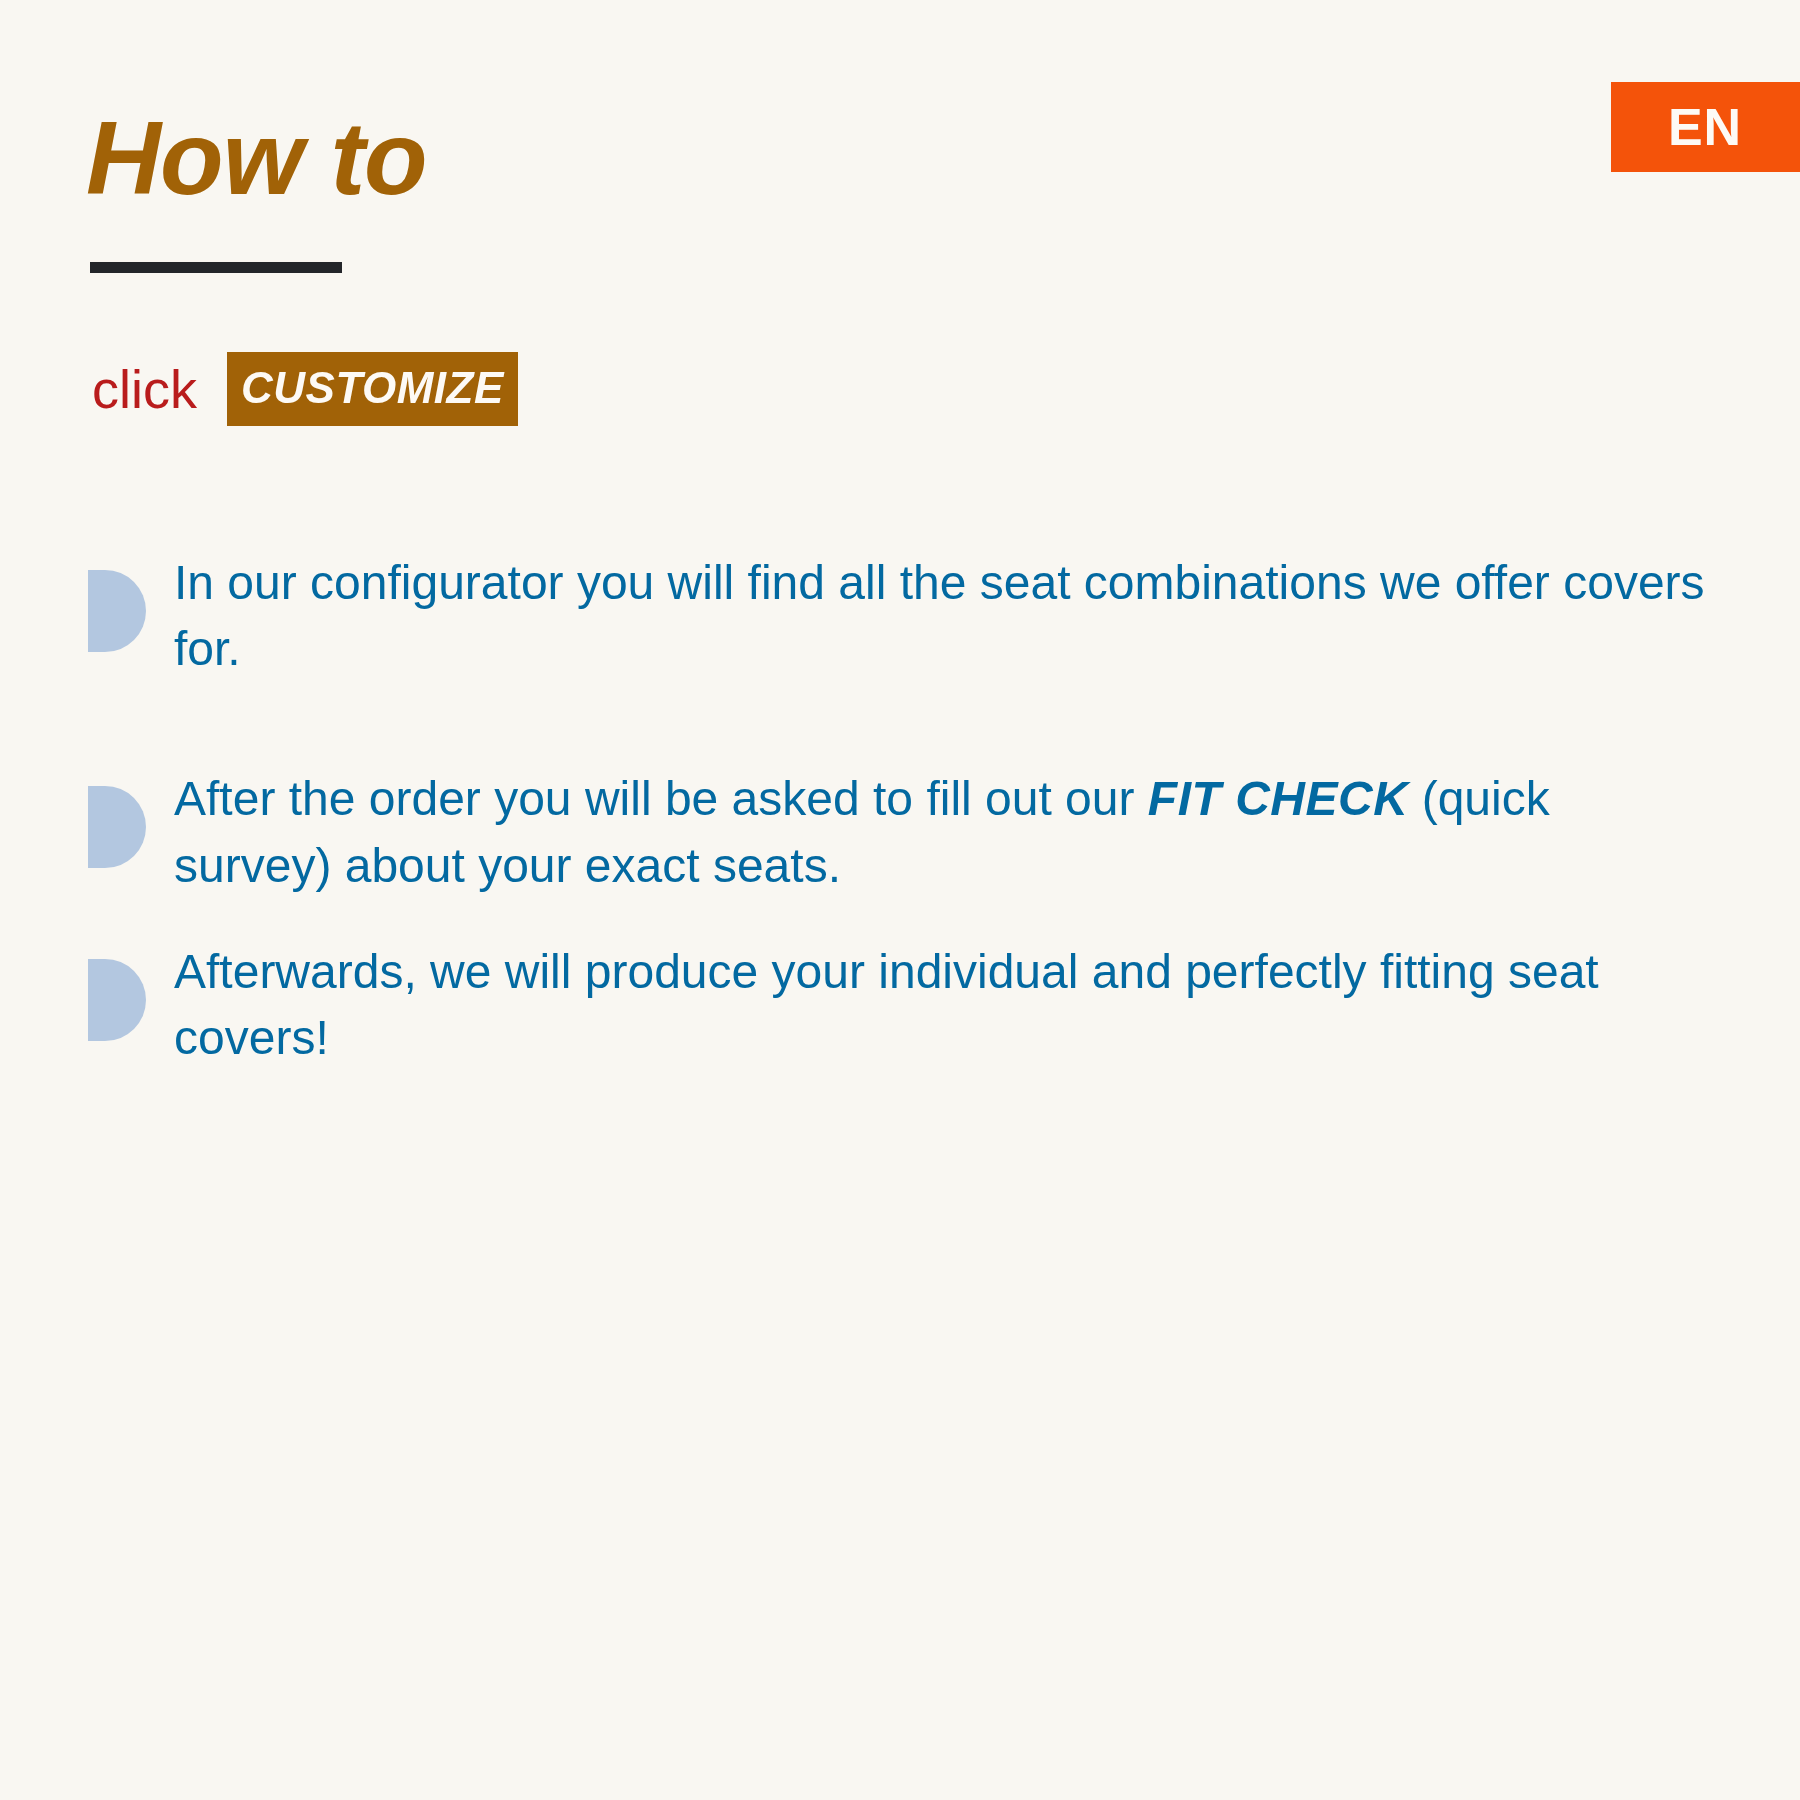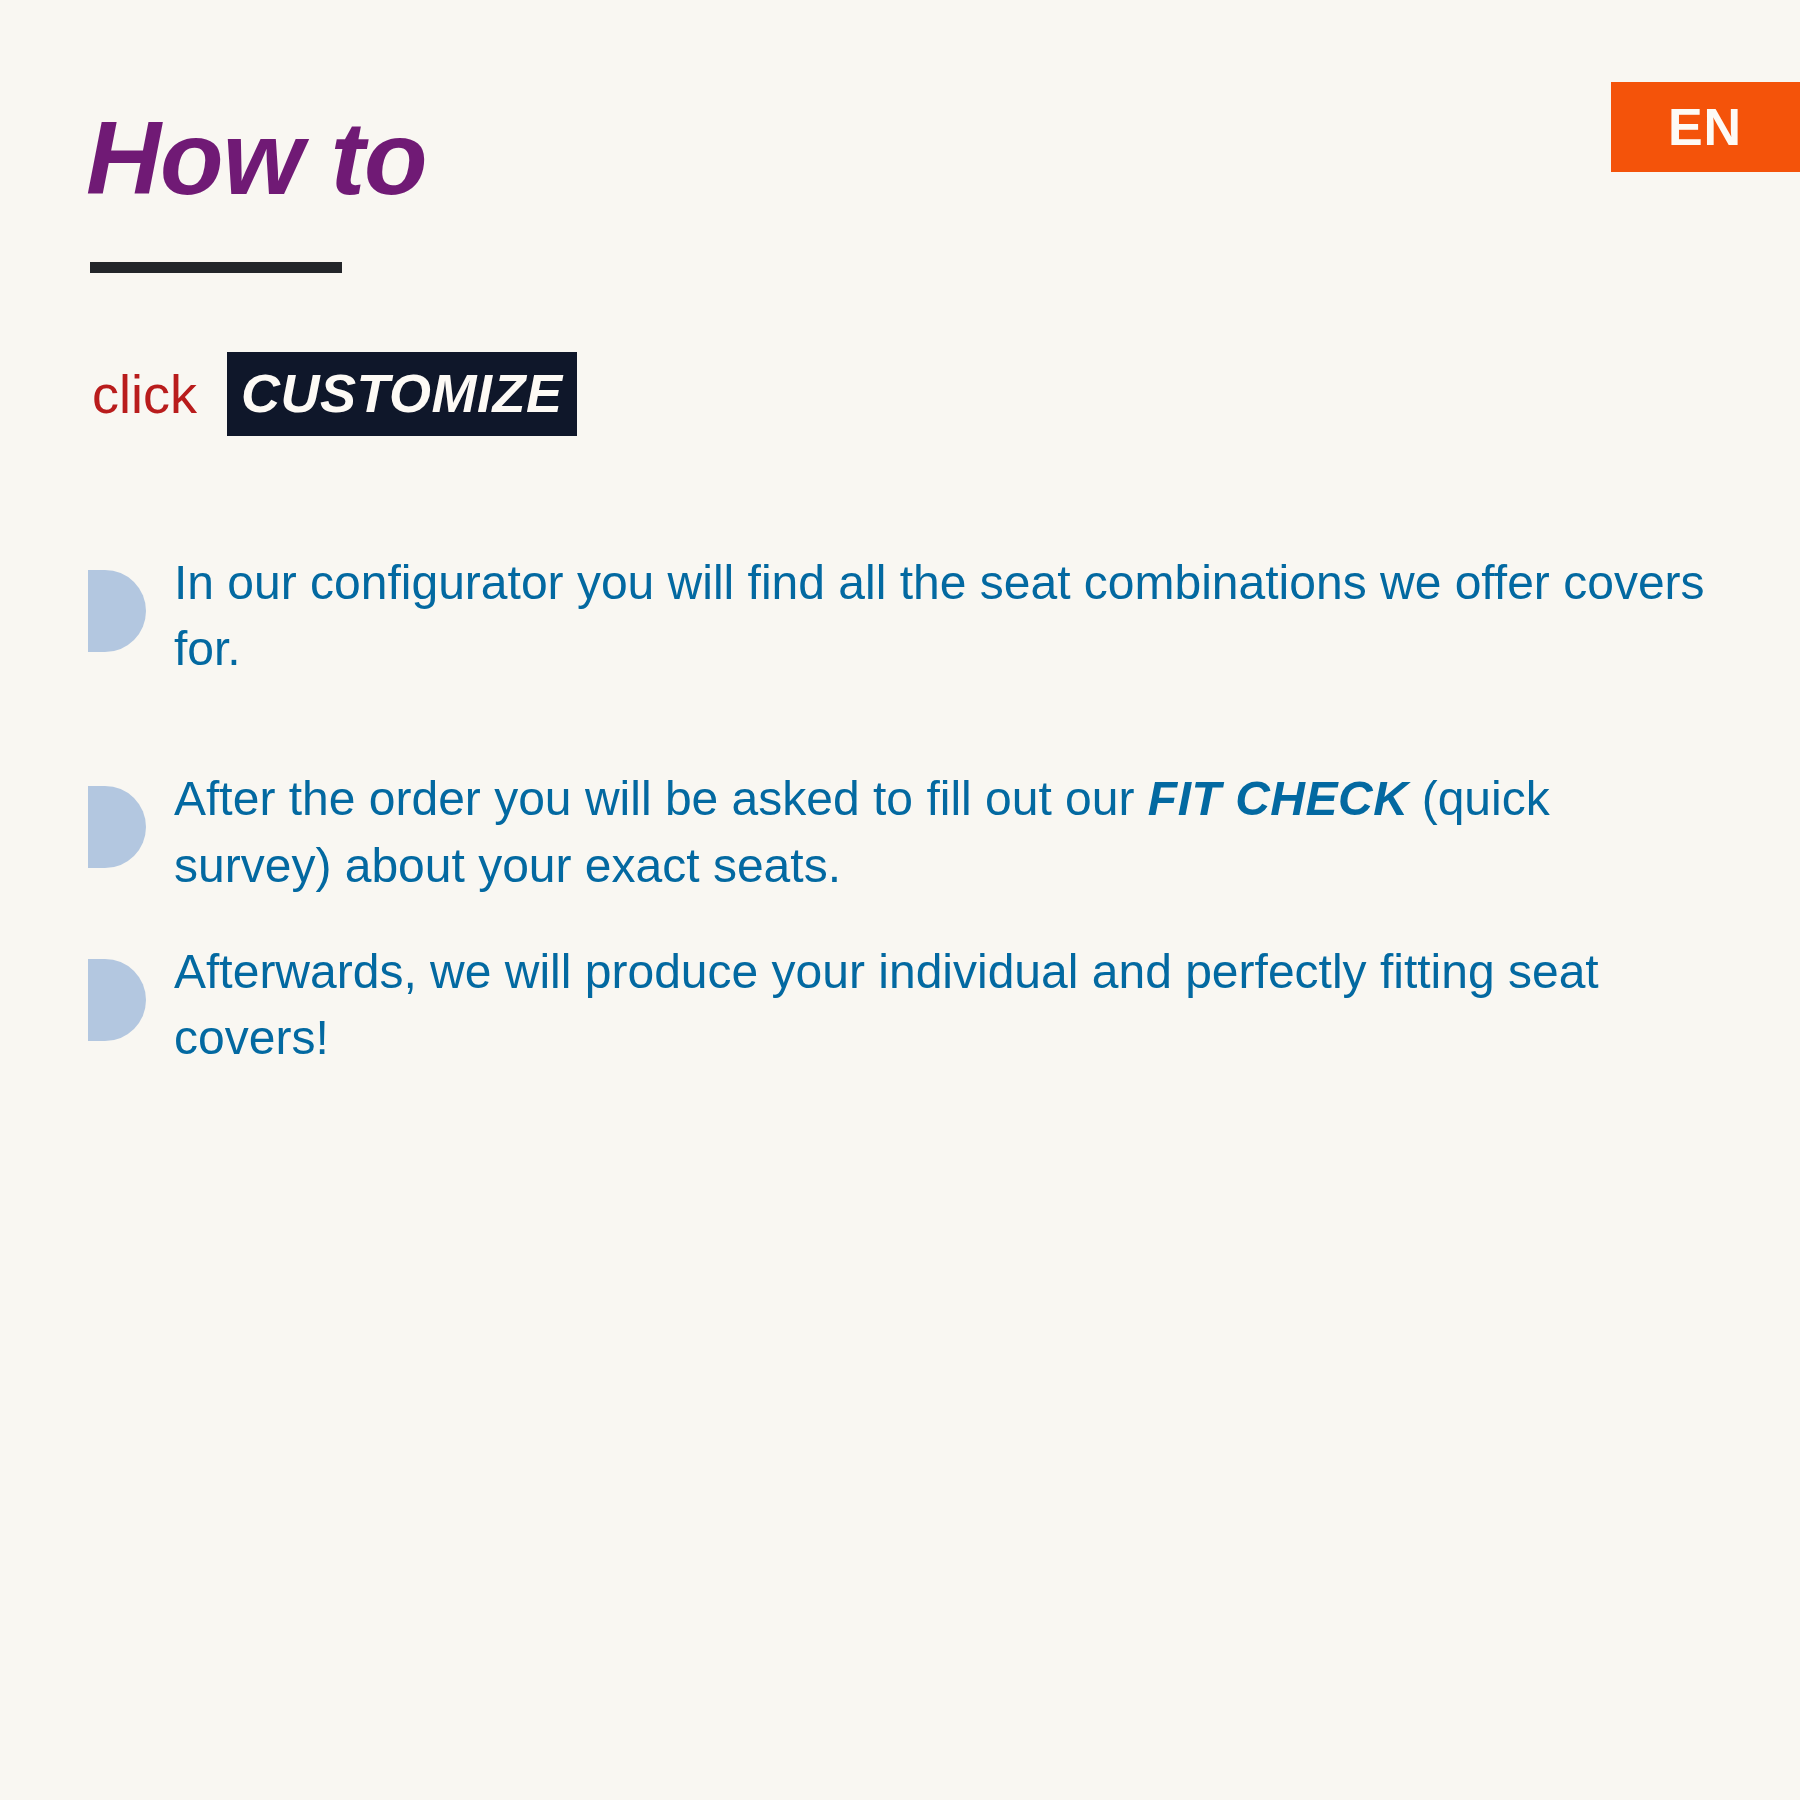--- a/index.html
+++ b/index.html
@@ -41,21 +41,21 @@
   }
 
   
   .heading {
     position: absolute;
     left: 86px;
     top: 104px;
     font-size: 104px;
     font-weight: 800;
     font-style: italic;
-    color: #701a75;
+    color: #a16207;
     letter-spacing: -1px;
     line-height: 1.05;
     white-space: nowrap;
   }
 
   .heading-rule {
     position: absolute;
     left: 90px;
     top: 262px;
     width: 252px;
@@ -73,23 +73,23 @@
     gap: 0px;
   }
   .click-word {
     font-size: 54px;
     color: #b91c1c;
     font-weight: 400;
     line-height: 1;
     padding-right: 30px;
   }
   .customize-chip {
-    background: #0f172a;
+    background: #a16207;
     color: #fdfaf5;
-    font-size: 54px;
+    font-size: 44px;
     font-weight: 800;
     font-style: italic;
     letter-spacing: 0.5px;
     line-height: 1;
     padding: 14px 14px 16px 14px;
     display: inline-block;
   }
 
   
   .bullet-list {

